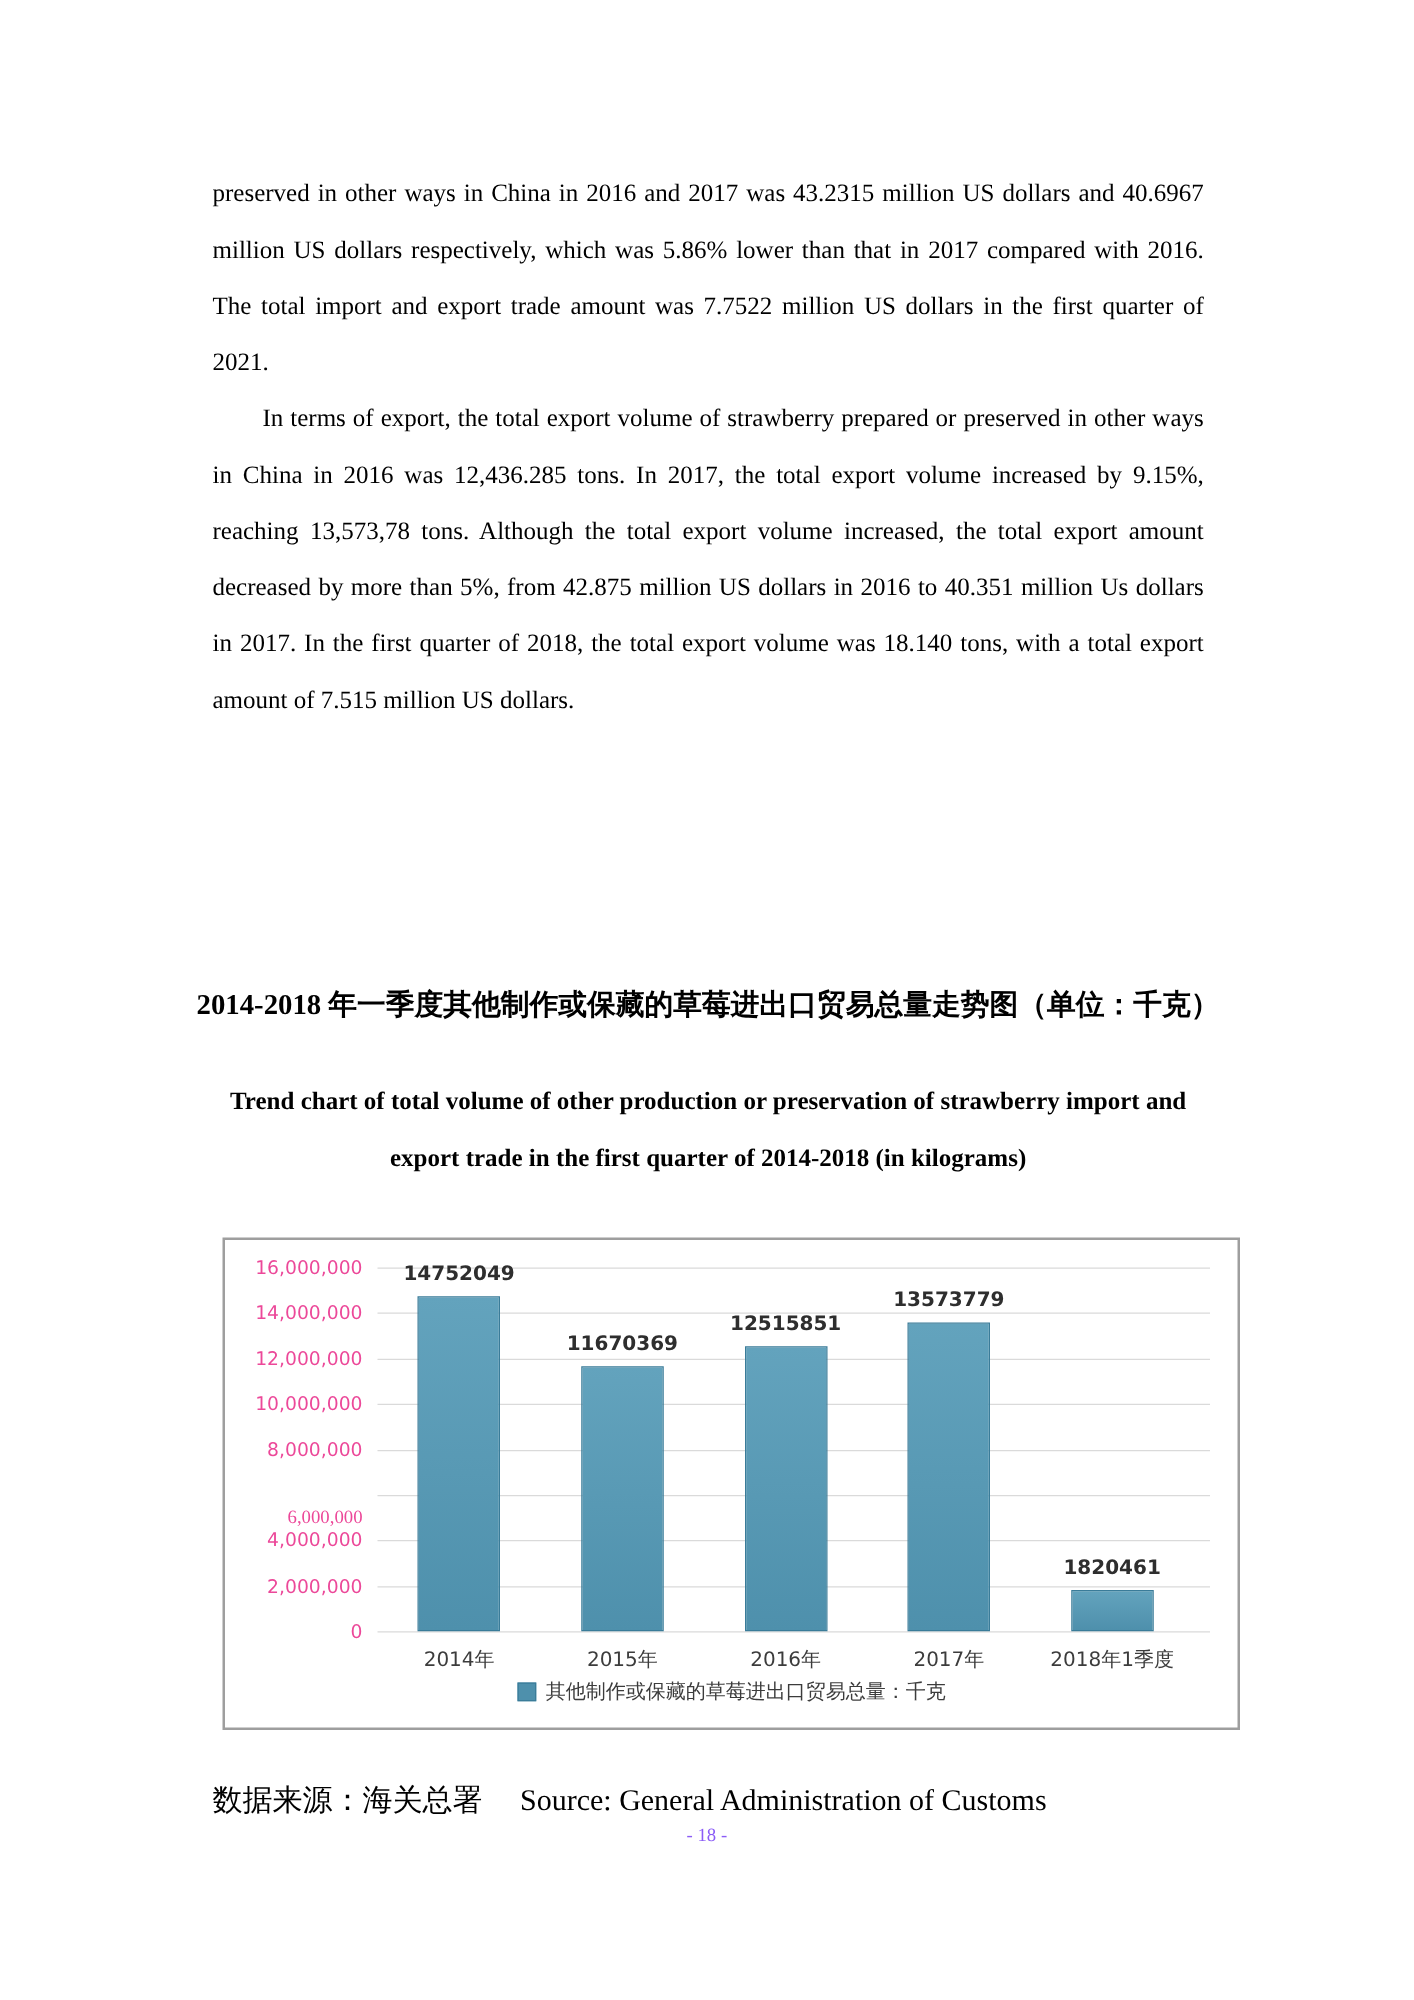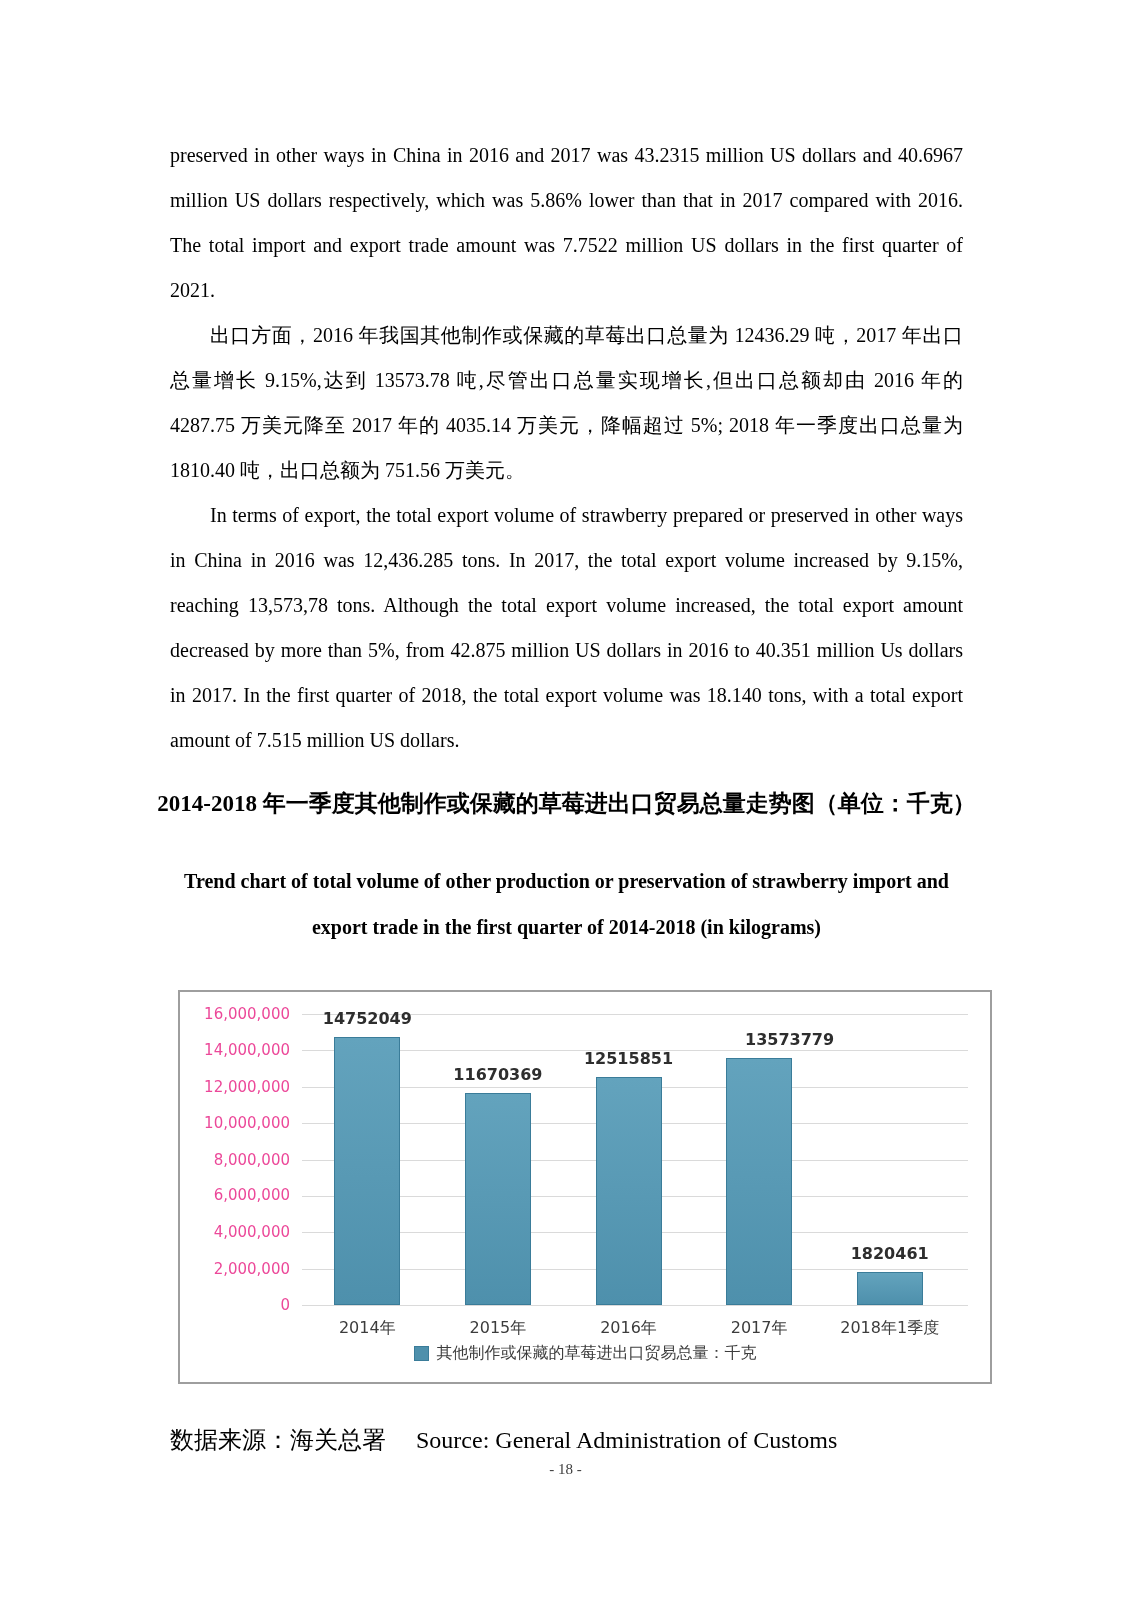--- a/index.html
+++ b/index.html
@@ -32,30 +32,29 @@
   .x-label  { position:absolute; width:150px; font-size:16px; color:#3c3c3c; text-align:center; }
   .legend {
     position:absolute; left:0; top:351px; width:100%;
     display:flex; justify-content:center; align-items:center; gap:8px;
     font-size:16px; color:#3c3c3c;
   }
   .legend-swatch { width:13px; height:13px; display:inline-block; }
 
   .source-line { position:absolute; left:170px; top:1424px; font-size:24px; white-space:nowrap; }
   .source-line .gap { display:inline-block; width:30px; }
-  .page-number { position:absolute; left:0; top:1461px; width:100%; text-align:center; font-size:15px; color:#404040; }
+  .page-number { position:absolute; left:0; top:1461px; width:100%; text-align:center; font-size:15px; color:#8b5cf6; }
 </style>
 </head>
 <body>
 
 <div class="page">
 
   <div class="body-text">
     <p class="para">preserved in other ways in China in 2016 and 2017 was 43.2315 million US dollars and 40.6967 million US dollars respectively, which was 5.86% lower than that in 2017 compared with 2016. The total import and export trade amount was 7.7522 million US dollars in the first quarter of 2021.</p>
-    <p class="para indent">出口方面，2016 年我国其他制作或保藏的草莓出口总量为 12436.29 吨，2017 年出口总量增长 9.15%,达到 13573.78 吨,尽管出口总量实现增长,但出口总额却由 2016 年的 4287.75 万美元降至 2017 年的 4035.14 万美元，降幅超过 5%; 2018 年一季度出口总量为 1810.40 吨，出口总额为 751.56 万美元。</p>
     <p class="para indent">In terms of export, the total export volume of strawberry prepared or preserved in other ways in China in 2016 was 12,436.285 tons. In 2017, the total export volume increased by 9.15%, reaching 13,573,78 tons. Although the total export volume increased, the total export amount decreased by more than 5%, from 42.875 million US dollars in 2016 to 40.351 million Us dollars in 2017. In the first quarter of 2018, the total export volume was 18.140 tons, with a total export amount of 7.515 million US dollars.</p>
   </div>
 
   <h3 class="title-zh">2014-2018 年一季度其他制作或保藏的草莓进出口贸易总量走势图（单位：千克）</h3>
 
   <div class="title-en">
     <div>Trend chart of total volume of other production or preservation of strawberry import and</div>
     <div>export trade in the first quarter of 2014-2018 (in kilograms)</div>
   </div>
 
@@ -68,38 +67,38 @@
       <div class="y-label" style="left: 10px; top: 12px;">16,000,000</div>
       <div class="gridline" style="left: 122px; width: 666px; top: 58.375px; background: rgb(218, 218, 218);"></div>
       <div class="y-label" style="left: 10px; top: 48.375px;">14,000,000</div>
       <div class="gridline" style="left: 122px; width: 666px; top: 94.75px; background: rgb(218, 218, 218);"></div>
       <div class="y-label" style="left: 10px; top: 84.75px;">12,000,000</div>
       <div class="gridline" style="left: 122px; width: 666px; top: 131.125px; background: rgb(218, 218, 218);"></div>
       <div class="y-label" style="left: 10px; top: 121.125px;">10,000,000</div>
       <div class="gridline" style="left: 122px; width: 666px; top: 167.5px; background: rgb(218, 218, 218);"></div>
       <div class="y-label" style="left: 10px; top: 157.5px;">8,000,000</div>
       <div class="gridline" style="left: 122px; width: 666px; top: 203.875px; background: rgb(218, 218, 218);"></div>
-      <div class="y-label" style="left: 10px; top: 193px;">6,000,000</div>
+      <div class="y-label" style="left: 10px; top: 212px; font-family: Liberation Serif, serif;">6,000,000</div>
       <div class="gridline" style="left: 122px; width: 666px; top: 240.25px; background: rgb(218, 218, 218);"></div>
       <div class="y-label" style="left: 10px; top: 230.25px;">4,000,000</div>
       <div class="gridline" style="left: 122px; width: 666px; top: 276.625px; background: rgb(218, 218, 218);"></div>
       <div class="y-label" style="left: 10px; top: 266.625px;">2,000,000</div>
       <div class="gridline" style="left: 122px; width: 666px; top: 313px; background: rgb(218, 218, 218);"></div>
       <div class="y-label" style="left: 10px; top: 303px;">0</div>
       <div class="bar" style="left: 154.3px; width: 66px; top: 44.6971px; height: 268.303px; background: linear-gradient(rgb(99, 163, 189), rgb(78, 144, 172)); border-color: rgb(58, 124, 153);"></div>
       <div class="bar-label" style="left: 112.3px; top: 16.6971px;">14752049</div>
       <div class="x-label" style="left: 112.3px; top: 326px;">2014年</div>
       <div class="bar" style="left: 284.9px; width: 66px; top: 100.745px; height: 212.255px; background: linear-gradient(rgb(99, 163, 189), rgb(78, 144, 172)); border-color: rgb(58, 124, 153);"></div>
       <div class="bar-label" style="left: 242.9px; top: 72.7452px;">11670369</div>
       <div class="x-label" style="left: 242.9px; top: 326px;">2015年</div>
       <div class="bar" style="left: 415.5px; width: 66px; top: 85.368px; height: 227.632px; background: linear-gradient(rgb(99, 163, 189), rgb(78, 144, 172)); border-color: rgb(58, 124, 153);"></div>
       <div class="bar-label" style="left: 373.5px; top: 57.368px;">12515851</div>
       <div class="x-label" style="left: 373.5px; top: 326px;">2016年</div>
       <div class="bar" style="left: 546.1px; width: 66px; top: 66.1269px; height: 246.873px; background: linear-gradient(rgb(99, 163, 189), rgb(78, 144, 172)); border-color: rgb(58, 124, 153);"></div>
-      <div class="bar-label" style="left: 504.1px; top: 38.1269px; text-align: right;">13573779</div>
+      <div class="bar-label" style="left: 504.1px; top: 38.1269px;">13573779</div>
       <div class="x-label" style="left: 504.1px; top: 326px;">2017年</div>
       <div class="bar" style="left: 676.7px; width: 66px; top: 279.89px; height: 33.1096px; background: linear-gradient(rgb(99, 163, 189), rgb(78, 144, 172)); border-color: rgb(58, 124, 153);"></div>
       <div class="bar-label" style="left: 634.7px; top: 251.89px;">1820461</div>
       <div class="x-label" style="left: 634.7px; top: 326px;">2018年1季度</div>
     </div>
 
   <div class="source-line">
     <span>数据来源：海关总署</span><span class="gap"></span><span>Source: General Administration of Customs</span>
   </div>
 

